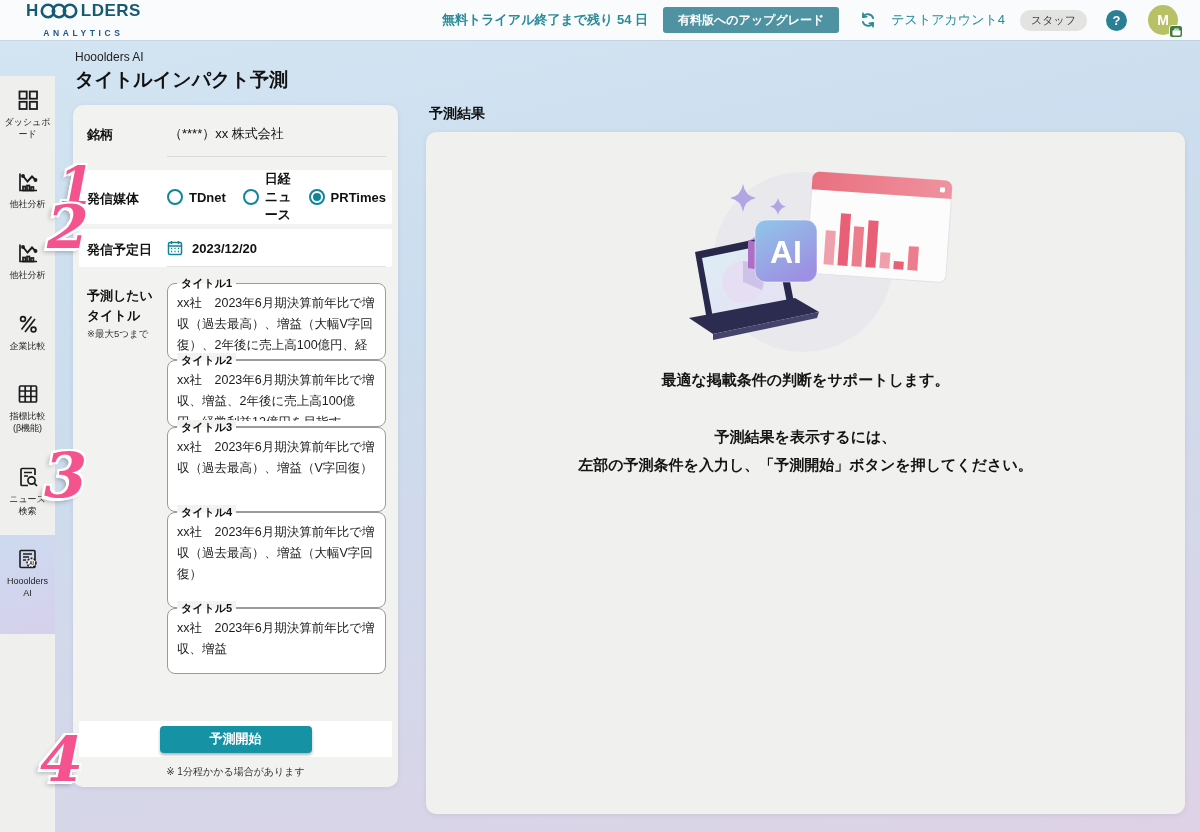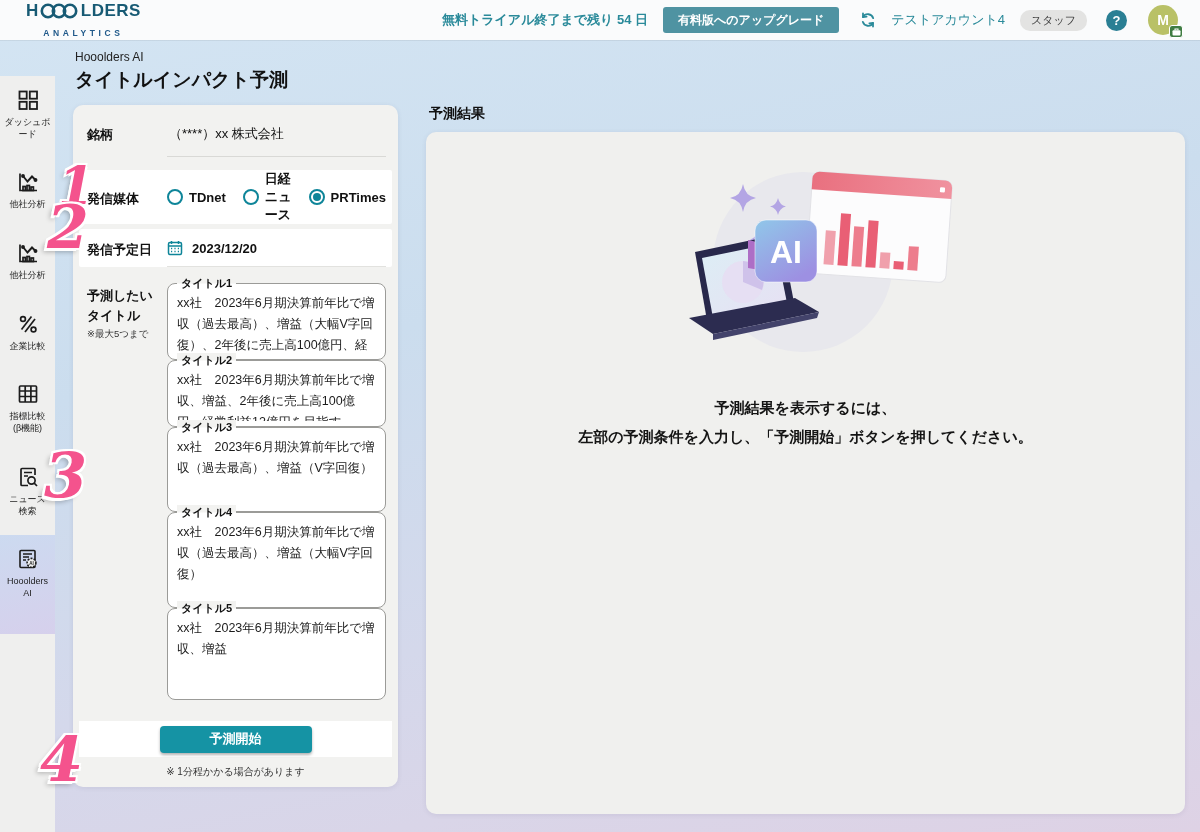--- a/index.html
+++ b/index.html
@@ -317,21 +317,21 @@
                 <textarea style="">xx社　2023年6月期決算前年比で増収、増益、2年後に売上高100億円、経常利益12億円を目指す</textarea>
               </div>
               <div class="field" style="height:85px;">
                 <span class="legend">タイトル3</span>
                 <textarea style="">xx社　2023年6月期決算前年比で増収（過去最高）、増益（V字回復）</textarea>
               </div>
               <div class="field" style="height:96px;">
                 <span class="legend">タイトル4</span>
                 <textarea style="">xx社　2023年6月期決算前年比で増収（過去最高）、増益（大幅V字回復）</textarea>
               </div>
-              <div class="field" style="height:92px;">
+              <div class="field" style="height:66px;">
                 <span class="legend">タイトル5</span>
                 <textarea style="">xx社　2023年6月期決算前年比で増収、増益</textarea>
               </div>
             </div>
           </div>
 
           <div class="button-band">
             <button class="submit-btn">予測開始</button>
           </div>
           <div class="submit-note">※ 1分程かかる場合があります</div>
@@ -390,20 +390,21 @@
               </g>
 
               <g>
                 <rect x="104" y="60" width="62" height="62" rx="11" fill="url(#aigrad)" stroke="#ffffff" stroke-opacity="0.5"></rect>
                 <text x="135" y="103" text-anchor="middle" font-size="32" font-weight="bold" fill="#ffffff" font-family="Liberation Sans, sans-serif">AI</text>
               </g>
             </svg>
           </div>
 
           <div class="desc-block">
+            <div>最適な掲載条件の判断をサポートします。</div>
           </div>
           <div class="instr-block">
             <div>予測結果を表示するには、</div>
             <div>左部の予測条件を入力し、「予測開始」ボタンを押してください。</div>
           </div>
         </div>
       </div>
     </div>
   </div>
 

